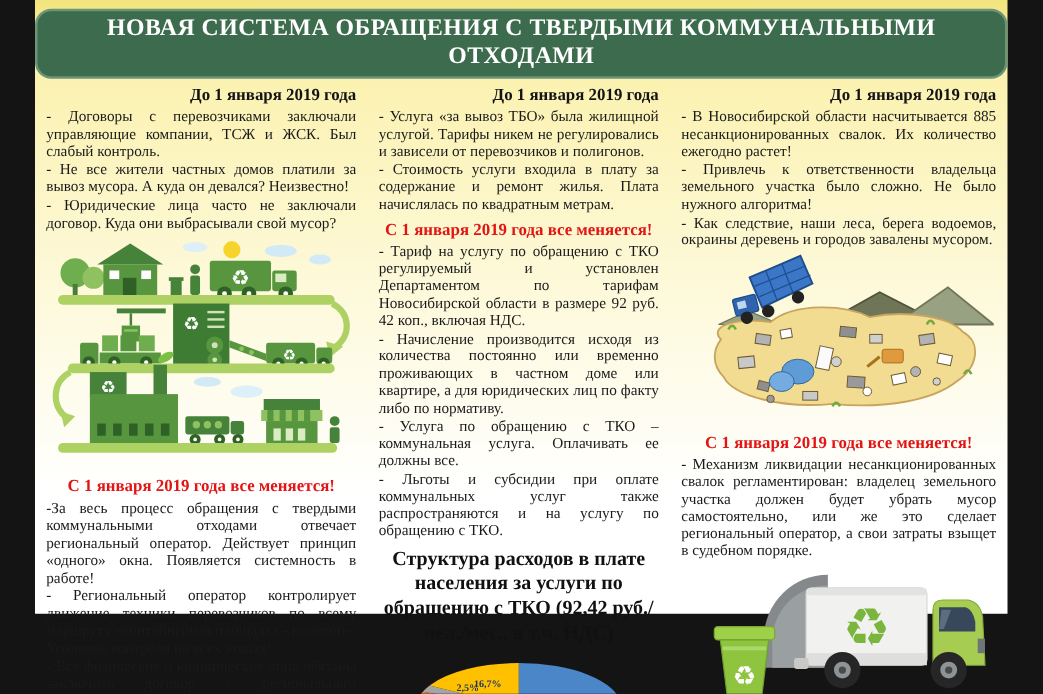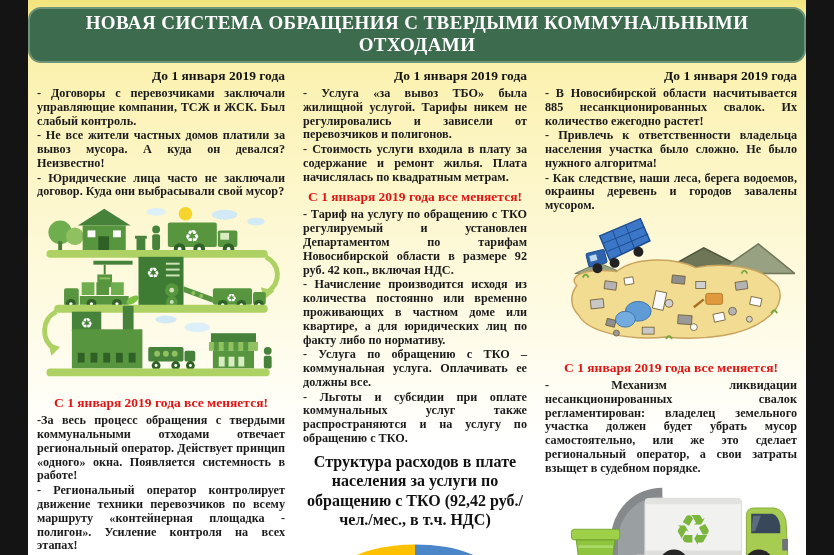--- a/index.html
+++ b/index.html
@@ -1,30 +1,30 @@
 <!DOCTYPE html>
 <html><head>
 <meta charset="utf-8">
 <style>
   html,body{margin:0;padding:0;}
   body{width:834px;height:555px;background:#141414;position:relative;overflow:hidden;
        font-family:"Liberation Serif","DejaVu Serif",serif;}
-  .poster{position:absolute;left:28px;top:0;width:778px;height:555px;box-sizing:border-box;
+  .poster{position:absolute;left:28px;top:0;width:778px;height:491px;box-sizing:border-box;
       display:flex;flex-direction:column;
       background:linear-gradient(180deg,#f2e47c 0%,#f8eda0 5%,#fbf2b2 14%,#fdf8d4 42%,#ffffff 80%,#ffffff 100%);}
   .banner-wrap{text-align:center;padding-top:7px;flex:0 0 auto;}
   .banner{display:inline-block;background:#3d6b4e;border:2px solid #6e9477;border-radius:13px;
       padding:3px 16px 5px;color:#ffffff;font-weight:bold;font-size:19px;letter-spacing:.4px;
       font-family:"Liberation Serif",serif;}
   .cols{flex:1 1 auto;display:flex;padding-top:3px;}
   .col{box-sizing:border-box;overflow:hidden;padding:0 9px;}
   .col1{width:266px;}.col2{width:242px;}.col3{width:270px;}
   .h-before{text-align:right;font-size:13.5px;font-weight:bold;color:#131313;margin:2px 0 3px;}
   .h-after{text-align:center;font-size:13.5px;font-weight:bold;color:#e31414;margin:5px 0 3px;}
-  p.body{font-size:12.2px;line-height:1.13;text-align:justify;margin:0 0 1px;color:#1a1a1a;font-weight:bold;}
+  p.body{font-size:12.2px;line-height:1.13;text-align:justify;margin:0 0 1px;color:#1a1a1a;}
   .illu{display:block;margin:3px auto 2px;}
   .chart-title{font-size:16px;line-height:1.22;font-weight:bold;text-align:center;color:#111;margin:6px 0 1px;}
   .pie-wrap{text-align:center;}
   .pie-label{font-family:"Liberation Serif",serif;font-weight:bold;font-size:9px;fill:#17375e;text-anchor:middle;}
   svg text.glyph{font-family:"DejaVu Sans",sans-serif;}
 </style>
 </head>
 <body>
 
 <div class="poster">
@@ -190,21 +190,21 @@
             <text x="79.28366079968843" y="39.997969081444616" class="pie-label">2,5%</text>
             <text x="97.34995428008884" y="36.53556700972513" class="pie-label">16,7%</text>
           </svg>
       </div>
 
     </section>
 
     <section class="col col3">
       <h3 class="h-before">До 1 января 2019 года</h3>
       <p class="body">- В Новосибирской области насчитывается 885 несанкционированных свалок. Их количество ежегодно растет!</p>
-      <p class="body">- Привлечь к ответственности владельца населения участка было сложно. Не было нужного алгоритма!</p>
+      <p class="body">- Привлечь к ответственности владельца земельного участка было сложно. Не было нужного алгоритма!</p>
       <p class="body">- Как следствие, наши леса, берега водоемов, окраины деревень и городов завалены мусором.</p>
 
       <svg class="illu" width="248" height="139" viewBox="0 0 250 140">
         <polygon points="115,56 158,32 205,56" fill="#6e7657" stroke="#4e543d" stroke-width="1.5"></polygon>
         <polygon points="170,58 213,28 250,58" fill="#99a183" stroke="#6e7657" stroke-width="1.5"></polygon>
         <polygon points="28,58 52,47 78,58" fill="#9aa284" stroke="#6e7657" stroke-width="1"></polygon>
         <path d="M30,70 C20,60 40,52 70,56 C90,40 130,42 150,52 C180,46 215,52 225,64
                  C240,72 238,92 220,104 C200,120 160,126 120,122 C80,126 40,116 32,100
                  C22,90 24,78 30,70 Z" fill="#f2dc92" stroke="#c9a45e" stroke-width="1.5"></path>
         <g transform="rotate(-14 72 38)">

